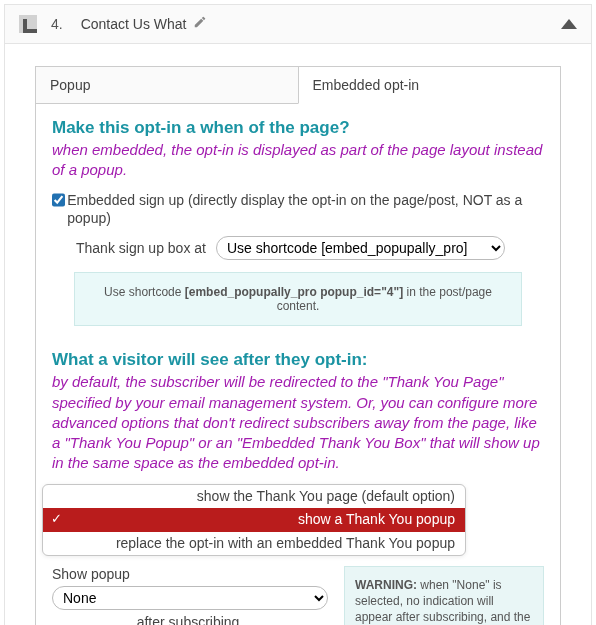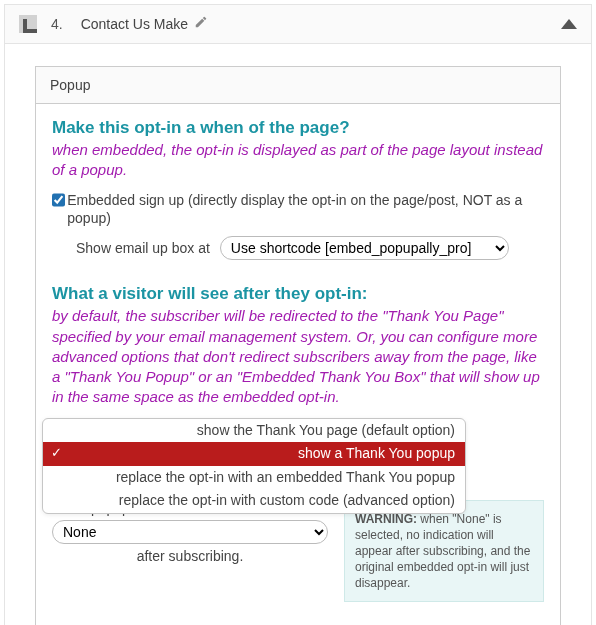--- a/index.html
+++ b/index.html
@@ -43,62 +43,65 @@
   .warn-box { width:200px; background:#e9f6f6; border:1px solid #cfe9e8; padding:10px 10px; font-size:12px; color:#555; line-height:1.35; }
   .warn-box b { font-weight:700; }
 </style>
 </head>
 <body>
 
 <div class="panel">
   <div class="panel-header">
     <div class="logo-box"></div>
     <span class="step-num">4.</span>
-    <span class="form-title">Contact Us Make</span>
+    <span class="form-title">Contact Us What</span>
     <span class="edit-icon">
       <svg viewBox="0 0 24 24">
           <path d="M3 17.25V21h3.75l11-11-3.75-3.75-11 11zM20.7 7.05a1 1 0 0 0 0-1.41l-2.34-2.34a1 1 0 0 0-1.41 0l-1.83 1.83 3.75 3.75 1.83-1.83z"></path>
         </svg>
     </span>
     <div class="tri-up"></div>
   </div>
 
   <div class="content">
     <div class="tabs">
       <div class="tab">Popup</div>
+      <div class="tab active">Embedded opt-in</div>
     </div>
 
     <div class="tab-body">
 
       <h3 class="section-head">Make this opt-in a when of the page?</h3>
       <div class="section-sub">when embedded, the opt-in is displayed as part of the page layout instead of a popup.</div>
 
       <div class="chk-row">
         <input type="checkbox" checked="" style="">
         <div class="chk-label">Embedded sign up (directly display the opt-in on the page/post, NOT as a popup)</div>
       </div>
 
       <div class="inline-row">
-        <span class="lbl">Show email up box at</span>
+        <span class="lbl">Thank sign up box at</span>
         <select class="native-ish">
           <option>Use shortcode [embed_popupally_pro]</option>
         </select>
       </div>
 
+      <div class="code-note">
+        <span>Use shortcode </span><b>[embed_popupally_pro popup_id="4"]</b><span> in the post/page content.</span>
+      </div>
 
       <div class="sec2">
         <h3 class="section-head">What a visitor will see after they opt-in:</h3>
         <div class="section-sub">by default, the subscriber will be redirected to the "Thank You Page" specified by your email management system. Or, you can configure more advanced options that don't redirect subscribers away from the page, like a "Thank You Popup" or an "Embedded Thank You Box" that will show up in the same space as the embedded opt-in.</div>
 
         <div class="dropdown-wrap">
           <div class="dd-menu">
             <div class="dd-item">show the Thank You page (default option)</div>
             <div class="dd-item selected">show a Thank You popup</div>
             <div class="dd-item">replace the opt-in with an embedded Thank You popup</div>
-            <div class="dd-item">replace the opt-in with custom code (advanced option)</div>
           </div>
         </div>
 
         <div class="after-dd">
           <div class="left-col">
             <span class="lbl">Show popup</span>
             <select class="native-ish full">
               <option>None</option>
             </select>
             <div class="after-text">after subscribing.</div>

